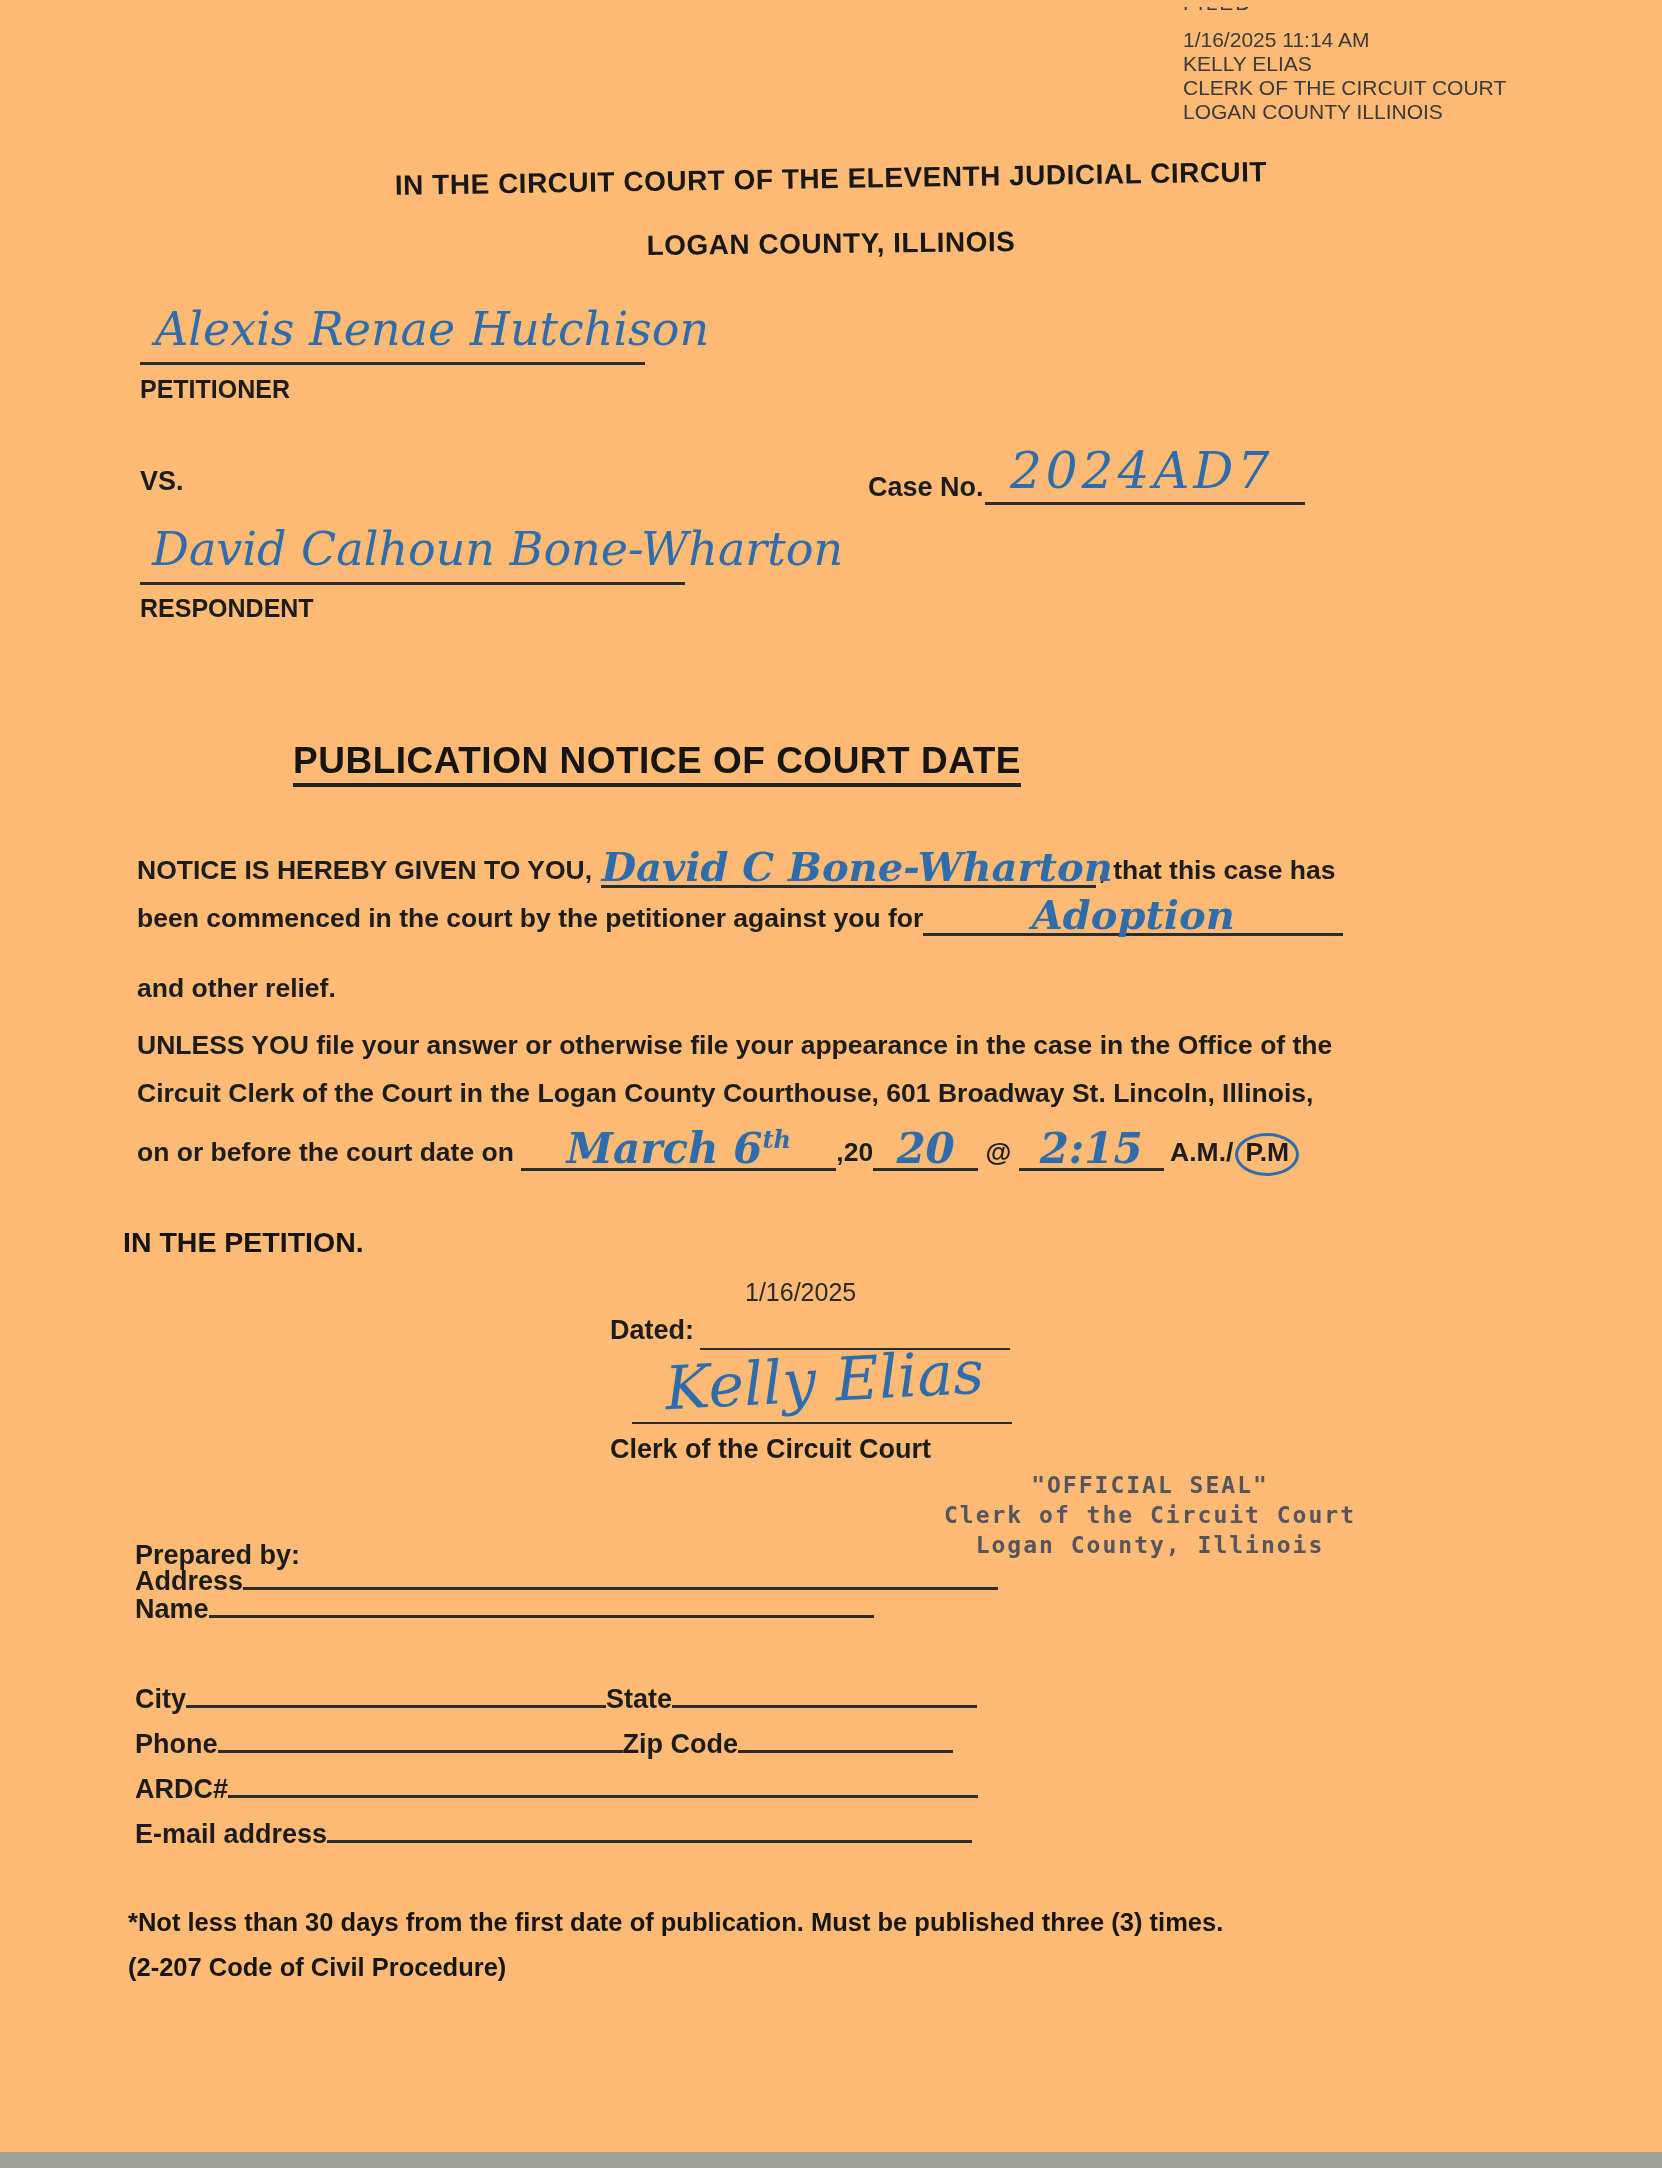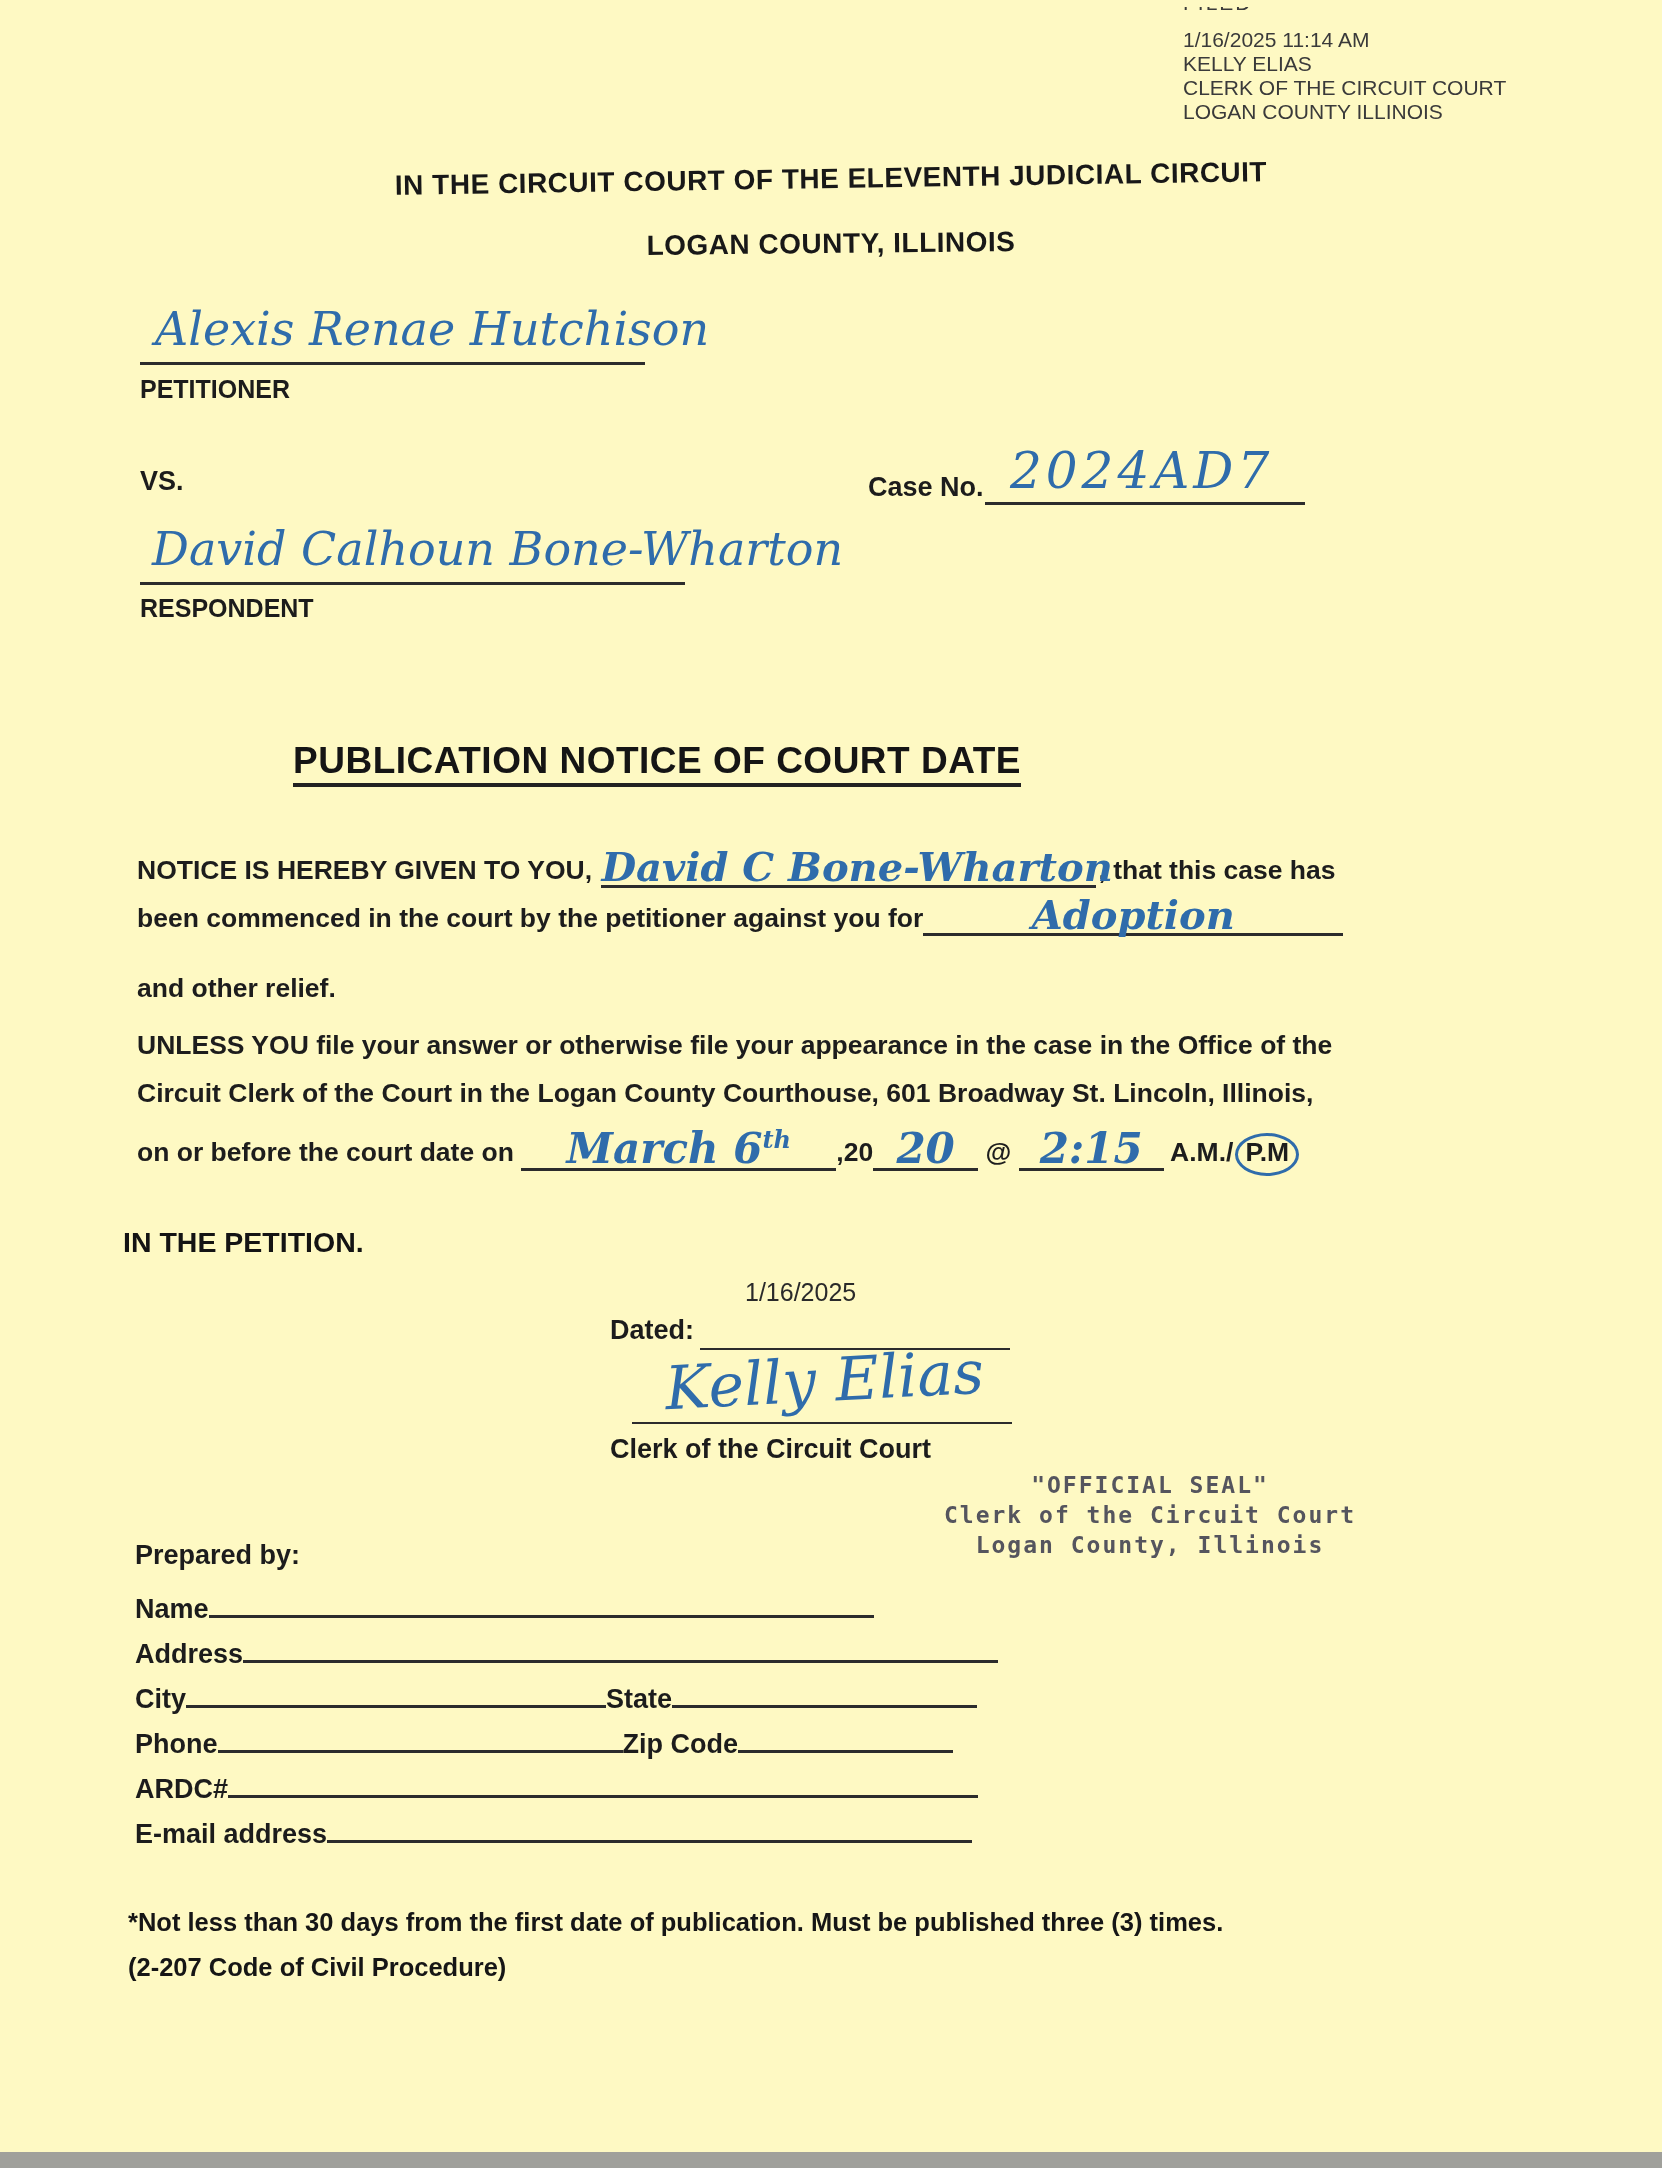--- a/index.html
+++ b/index.html
@@ -1,21 +1,21 @@
 <!DOCTYPE html>
 <html><head>
 <meta charset="utf-8">
 <style>
   html,body { margin:0; padding:0; background:#e8e8e8; }
   .page {
     position: relative;
     width: 1662px;
     height: 2168px;
     margin: 0 auto;
-    background: #fef9c3;
+    background: #fdba74;
     overflow: hidden;
     font-family: "Liberation Sans", sans-serif;
     color: #1c1c1c;
   }
   .abs { position: absolute; white-space: nowrap; }
   .stamp { font-size: 21px; line-height: 24px; color: #3a3a3a; font-weight: normal; }
   .clip-box { position: absolute; overflow: hidden; height: 9px; }
   .clip-box span { display:block; margin-top: -16px; font-size: 21px; color:#3a3a3a; letter-spacing: 2px; }
   .hdr { font-size: 28px; font-weight: bold; letter-spacing: 0.5px; color:#181818; }
   .title { font-size: 37px; font-weight: bold; letter-spacing: 0.5px; color:#151515;
@@ -110,21 +110,21 @@
   <div class="abs seal" style="left:900px; top:1470px; width:500px;">
     <div>"OFFICIAL SEAL"</div>
     <div>Clerk of the Circuit Court</div>
     <div>Logan County, Illinois</div>
   </div>
 
   <div class="abs label-27" style="left:135px; top:1540px;">Prepared by:</div>
   <div class="abs label-27" style="left:135px; top:1585px;">
     <span>Name</span><span class="blank" style="width:665px; height:30px;"></span>
   </div>
-  <div class="abs label-27" style="left:135px; top:1630px;">
+  <div class="abs label-27" style="left:135px; top:1557px;">
     <span>Address</span><span class="blank" style="width:755px; height:30px;"></span>
   </div>
   <div class="abs label-27" style="left:135px; top:1720px;">
     <span>Phone</span><span class="blank" style="width:405px; height:30px;"></span><span>Zip Code</span><span class="blank" style="width:215px; height:30px;"></span>
   </div>
   <div class="abs label-27" style="left:135px; top:1675px;">
     <span>City</span><span class="blank" style="width:420px; height:30px;"></span><span>State</span><span class="blank" style="width:305px; height:30px;"></span>
   </div>
   <div class="abs label-27" style="left:135px; top:1765px;">
     <span>ARDC#</span><span class="blank" style="width:750px; height:30px;"></span>

